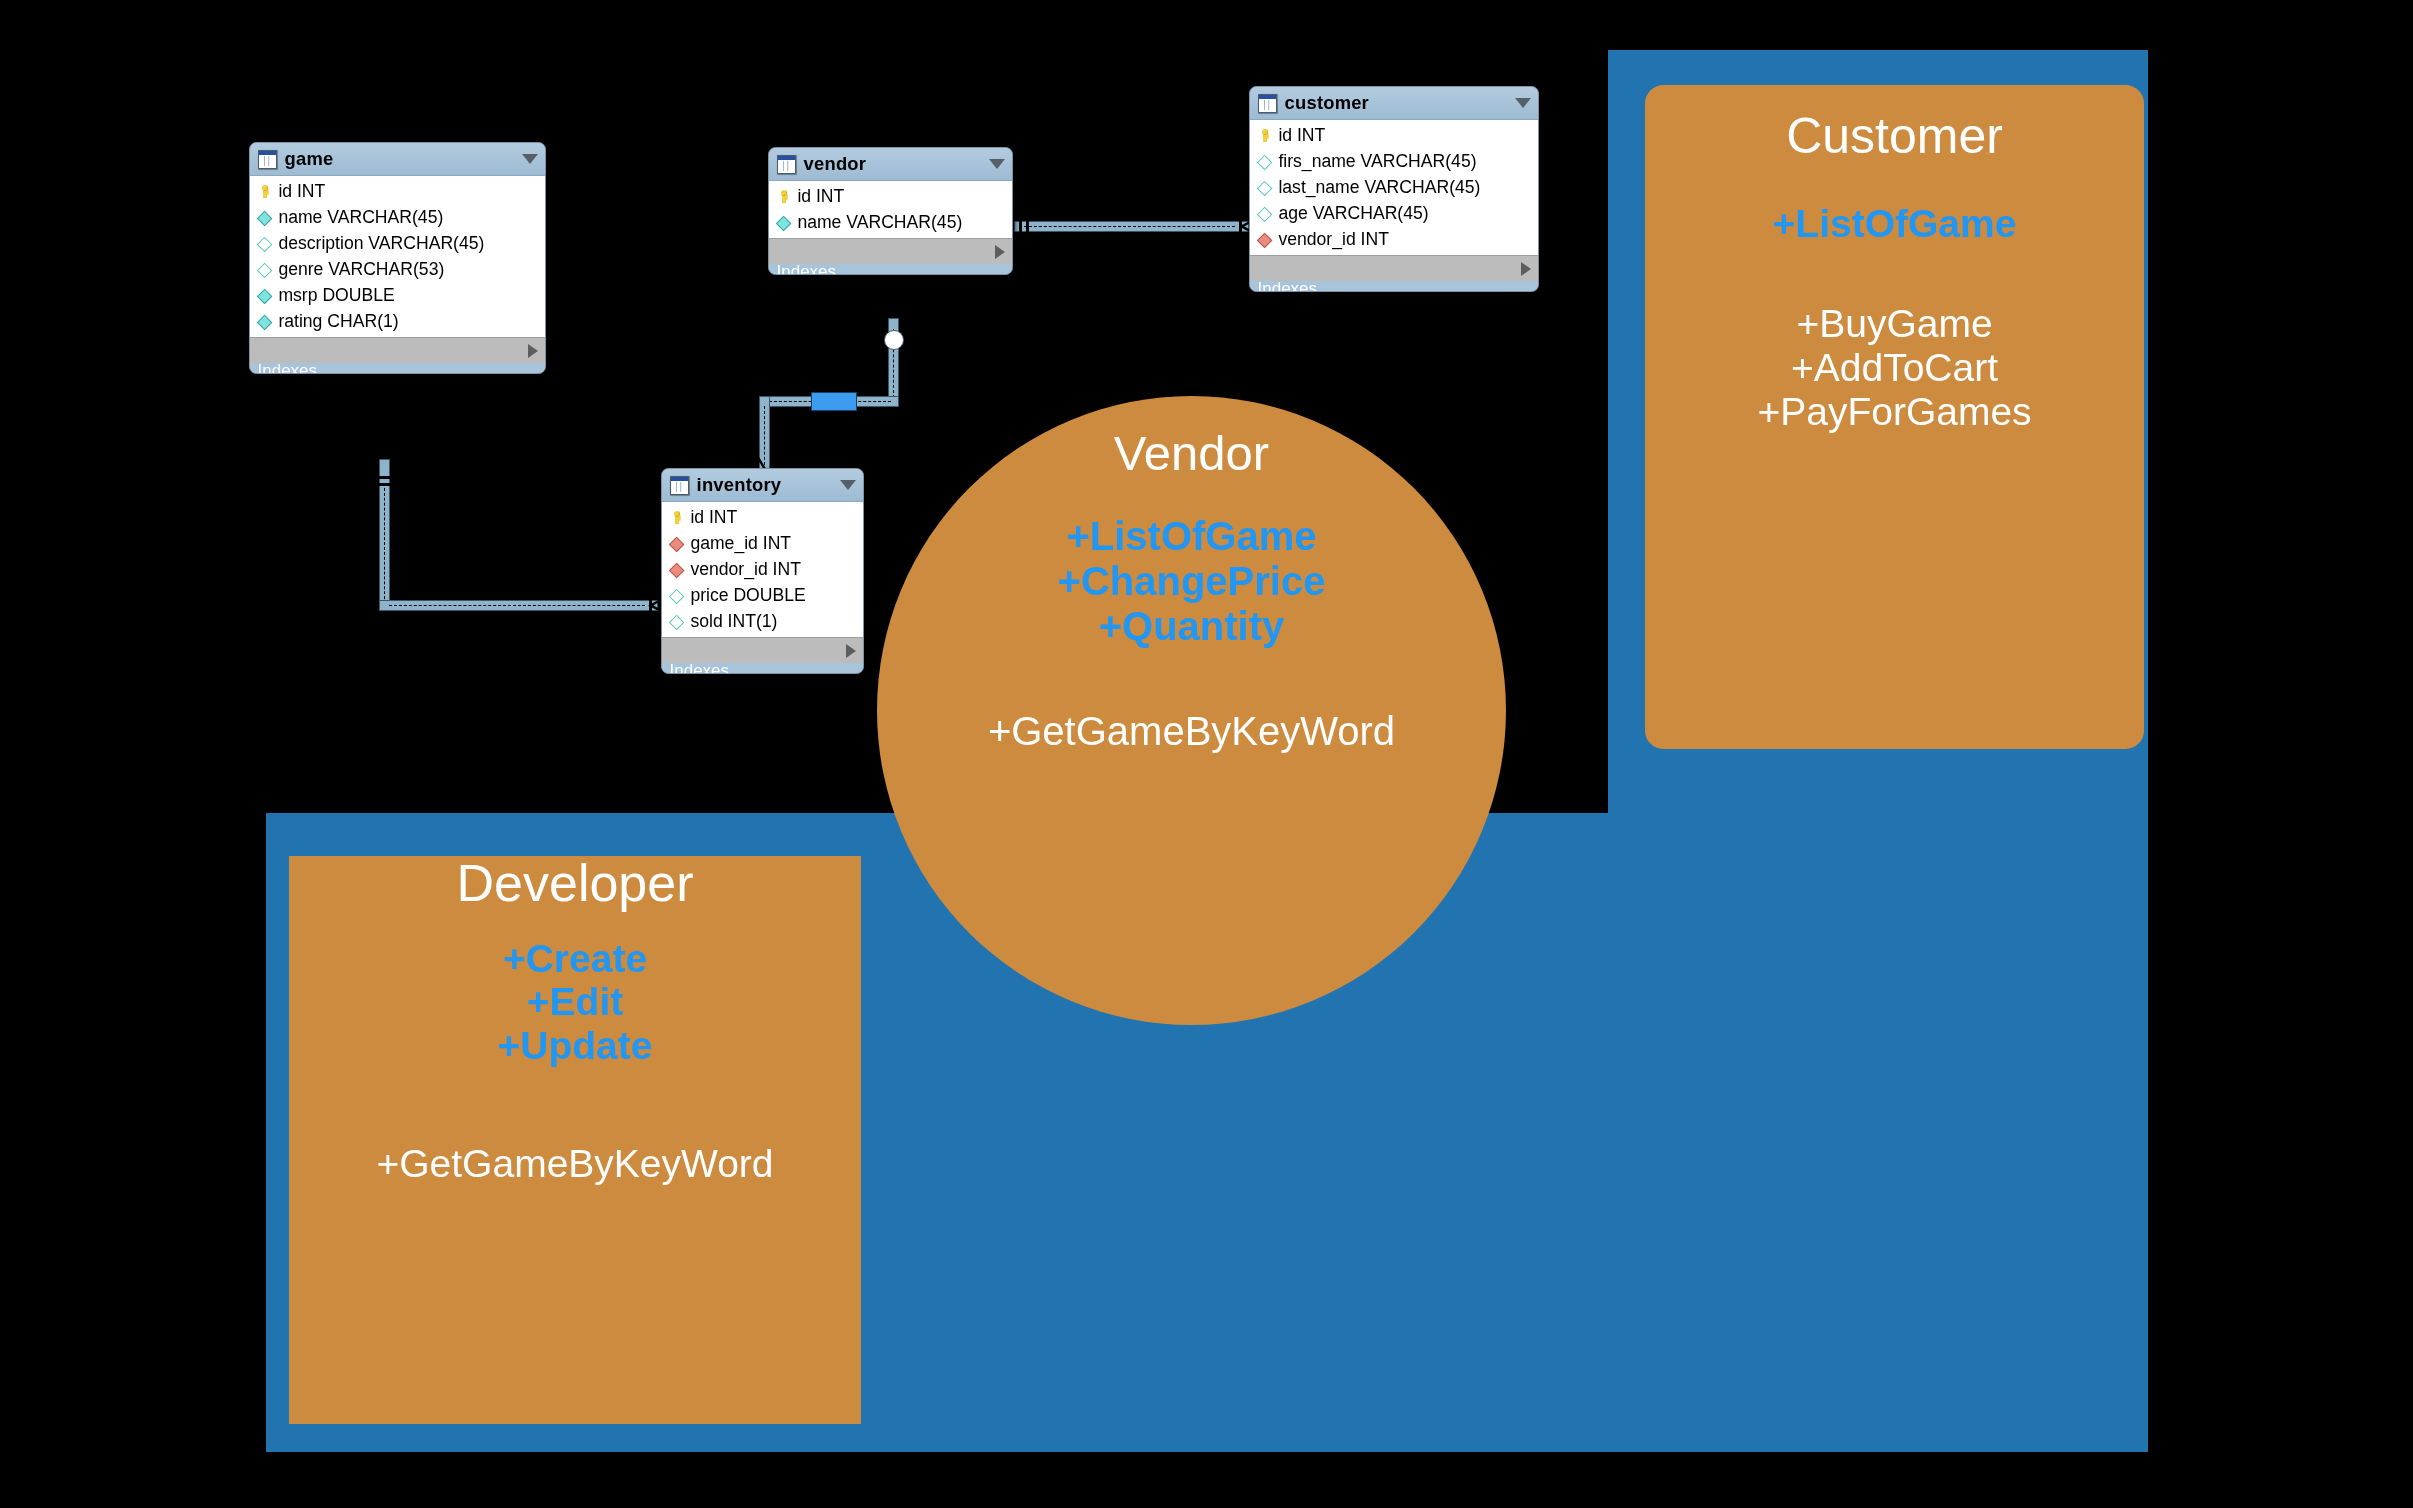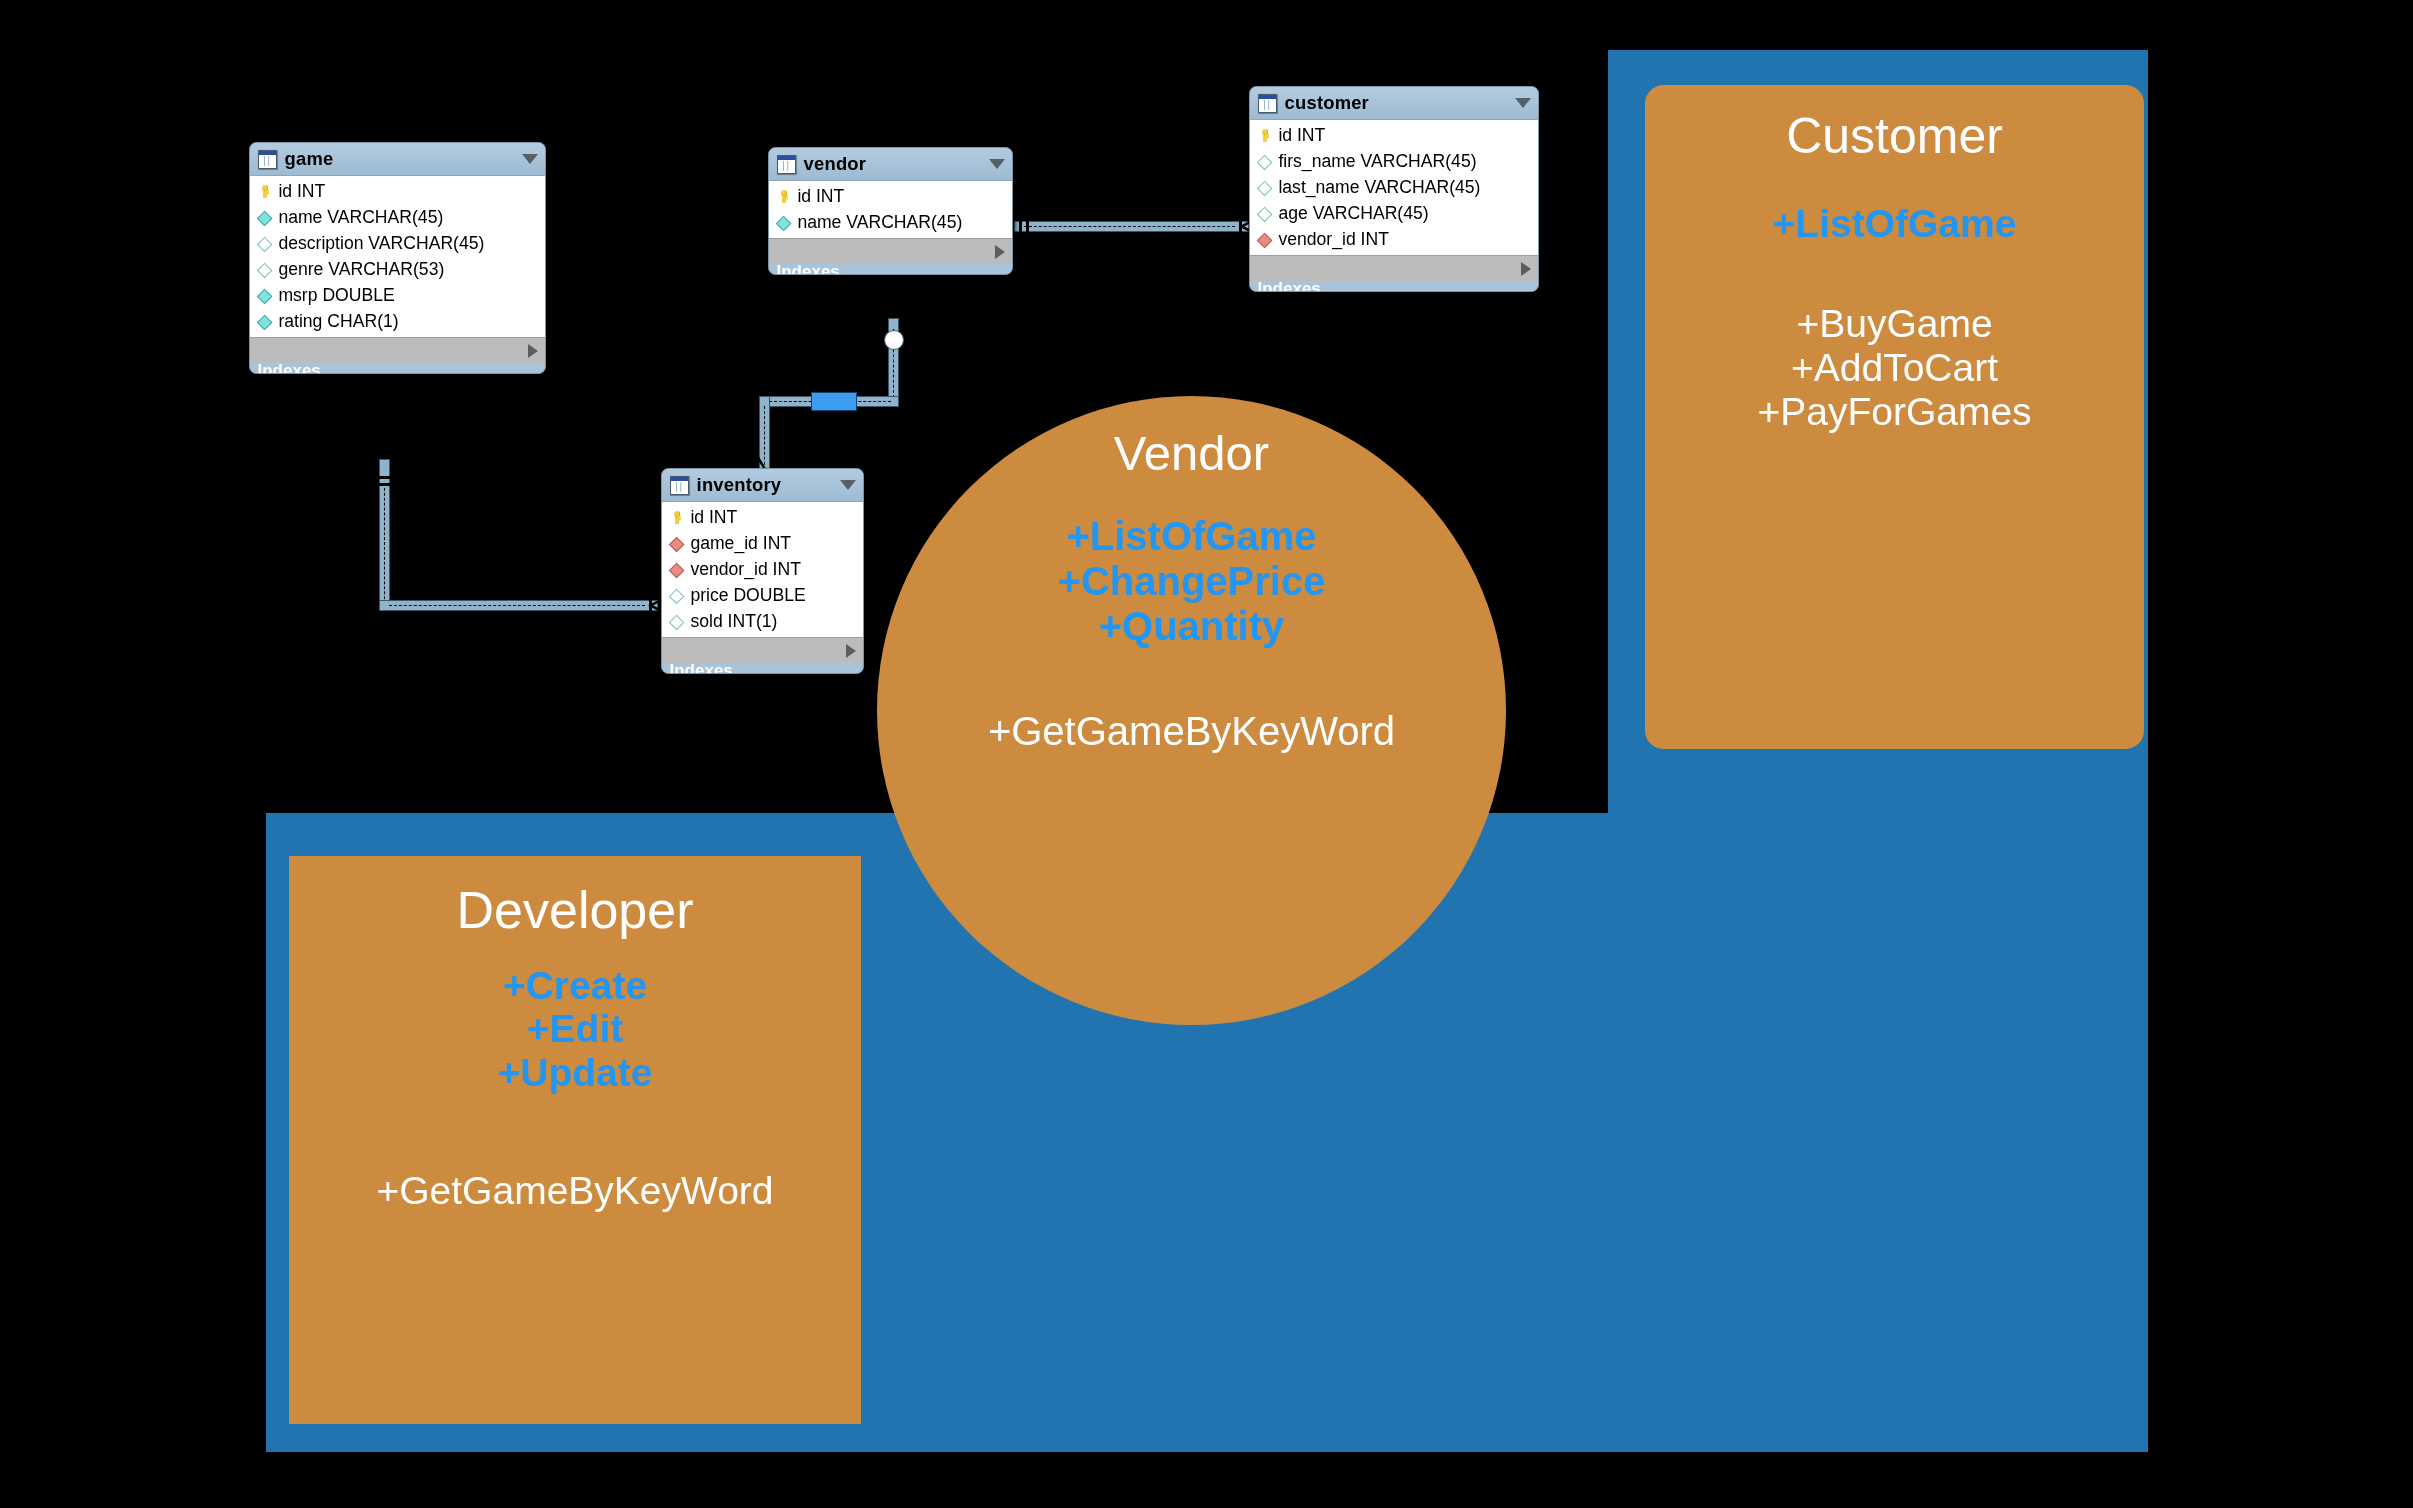--- a/index.html
+++ b/index.html
@@ -32,21 +32,21 @@
     left:1645px;top:85px;width:499px;height:664px;
     border-radius:18.4px;
   }
   #uml-customer .title{font-size:50px;margin-top:25px;}
   #uml-customer .attrs{margin-top:39px;font-size:39px;}
   #uml-customer .ops{margin-top:57px;font-size:39px;}
 
   #uml-developer{
     left:289px;top:856px;width:572px;height:568px;
   }
-  #uml-developer .title{font-size:52px;margin-top:27px;}
+  #uml-developer .title{font-size:52px;}
   #uml-developer .attrs{margin-top:26px;font-size:39px;}
   #uml-developer .ops{margin-top:74px;font-size:39px;}
 
   #uml-vendor{
     left:877px;top:396px;width:629px;height:629px;
     border-radius:50%;
   }
   #uml-vendor .title{font-size:49px;margin-top:32px;}
   #uml-vendor .attrs{margin-top:35px;font-size:40px;}
   #uml-vendor .ops{margin-top:60px;font-size:40px;}
@@ -103,21 +103,21 @@
   
   .dia{position:absolute;left:1.7px;top:2.5px;width:9.2px;height:9.2px;
        transform:rotate(45deg);}
   .ic-filled .dia{background:#7fe3e0;border:0.8px solid #3aa6a3;}
   .ic-hollow .dia{background:#ffffff;border:1.7px solid #5bc6c3;}
   .ic-fk .dia{background:#e98b7f;border:0.8px solid #b8584b;}
   .er-foot{
     height:25px;display:flex;align-items:center;justify-content:space-between;
     background:#bcbcbc;padding:0 7.5px;border-top:0.8px solid #9d9d9d;
   }
-  .er-foot span{color:#ffffff;font-weight:bold;font-size:17px;margin-top:40px;}
+  .er-foot span{color:#ffffff;font-weight:normal;font-size:17px;margin-top:40px;}
   .caret-right{
     width:0;height:0;border-top:7.5px solid transparent;border-bottom:7.5px solid transparent;
     border-left:10px solid #5d5d5d;
   }
   .er-tail{height:10px;background:#a8c4da;}
 
   
   .rel{position:absolute;}
   .rel .seg{position:absolute;background:#8db4cb;border:0.8px solid #3d5564;box-sizing:border-box;}
   .rel .seg.h{height:11px;}

